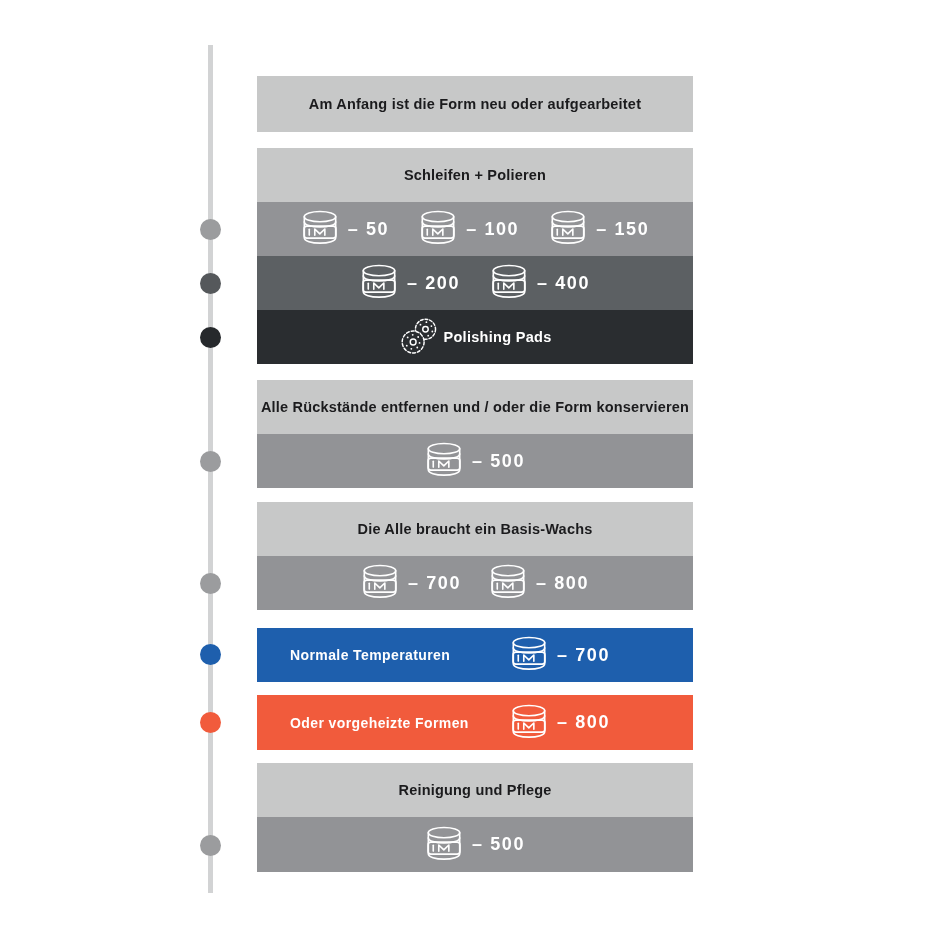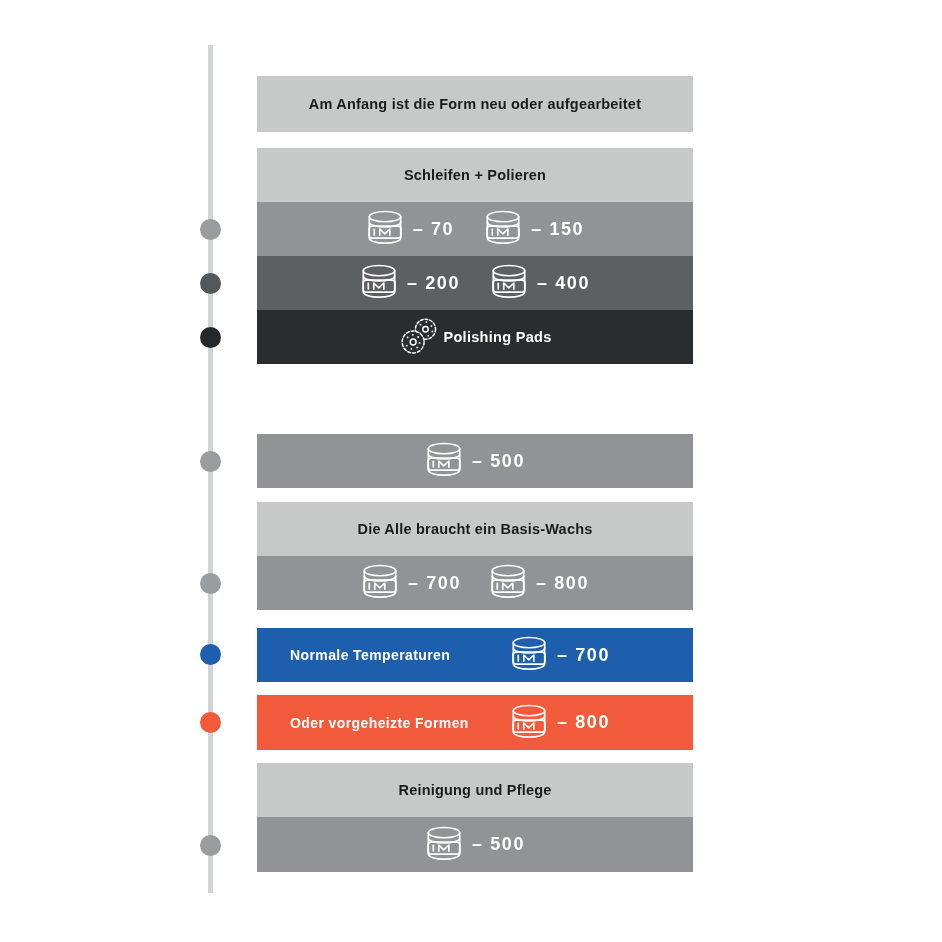--- a/index.html
+++ b/index.html
@@ -66,21 +66,35 @@
   <svg class="can" width="38" height="40" viewBox="0 0 40 42">
     <g fill="none" stroke="#ffffff" stroke-width="1.7" stroke-linecap="round" stroke-linejoin="round">
       <ellipse cx="20" cy="8" rx="16.5" ry="5.4"></ellipse>
       <path d="M3.5,8 V30.5 A16.5,5.4 0 0 0 36.5,30.5 V8"></path>
       <path d="M3.5,13.5 A16.5,5.4 0 0 0 36.5,13.5"></path>
       <rect x="3.2" y="18" width="33.6" height="12.6" rx="3"></rect>
       <path d="M8.7,21.3 V27.4"></path>
       <path d="M14.5,27.6 V21 L19.8,26.2 L25.1,21 V27.6"></path>
     </g>
   </svg>
-<span class="can-num">– 70</span>
+<span class="can-num">– 50</span>
+      </div>
+      <div class="can-item">
+
+  <svg class="can" width="38" height="40" viewBox="0 0 40 42">
+    <g fill="none" stroke="#ffffff" stroke-width="1.7" stroke-linecap="round" stroke-linejoin="round">
+      <ellipse cx="20" cy="8" rx="16.5" ry="5.4"></ellipse>
+      <path d="M3.5,8 V30.5 A16.5,5.4 0 0 0 36.5,30.5 V8"></path>
+      <path d="M3.5,13.5 A16.5,5.4 0 0 0 36.5,13.5"></path>
+      <rect x="3.2" y="18" width="33.6" height="12.6" rx="3"></rect>
+      <path d="M8.7,21.3 V27.4"></path>
+      <path d="M14.5,27.6 V21 L19.8,26.2 L25.1,21 V27.6"></path>
+    </g>
+  </svg>
+<span class="can-num">– 100</span>
       </div>
       <div class="can-item">
 
   <svg class="can" width="38" height="40" viewBox="0 0 40 42">
     <g fill="none" stroke="#ffffff" stroke-width="1.7" stroke-linecap="round" stroke-linejoin="round">
       <ellipse cx="20" cy="8" rx="16.5" ry="5.4"></ellipse>
       <path d="M3.5,8 V30.5 A16.5,5.4 0 0 0 36.5,30.5 V8"></path>
       <path d="M3.5,13.5 A16.5,5.4 0 0 0 36.5,13.5"></path>
       <rect x="3.2" y="18" width="33.6" height="12.6" rx="3"></rect>
       <path d="M8.7,21.3 V27.4"></path>
@@ -147,20 +161,23 @@
             <circle cx="23.5" cy="29.5" r="1"></circle>
           <circle cx="21" cy="34.5" r="1"></circle>
             <circle cx="14.5" cy="36" r="1"></circle>
           <circle cx="9.5" cy="32.5" r="1"></circle>
         </g>
       </svg>
       <span class="pads-label">Polishing Pads</span>
     </div>
   </div>
 
+  <div class="band bg-light" style="top:380px;height:54px">
+    <span class="htext">Alle Rückstände entfernen und / oder die Form konservieren</span>
+  </div>
   <div class="band bg-gray" style="top:434px;height:54px">
     <div class="can-item">
 
   <svg class="can" width="38" height="40" viewBox="0 0 40 42">
     <g fill="none" stroke="#ffffff" stroke-width="1.7" stroke-linecap="round" stroke-linejoin="round">
       <ellipse cx="20" cy="8" rx="16.5" ry="5.4"></ellipse>
       <path d="M3.5,8 V30.5 A16.5,5.4 0 0 0 36.5,30.5 V8"></path>
       <path d="M3.5,13.5 A16.5,5.4 0 0 0 36.5,13.5"></path>
       <rect x="3.2" y="18" width="33.6" height="12.6" rx="3"></rect>
       <path d="M8.7,21.3 V27.4"></path>

